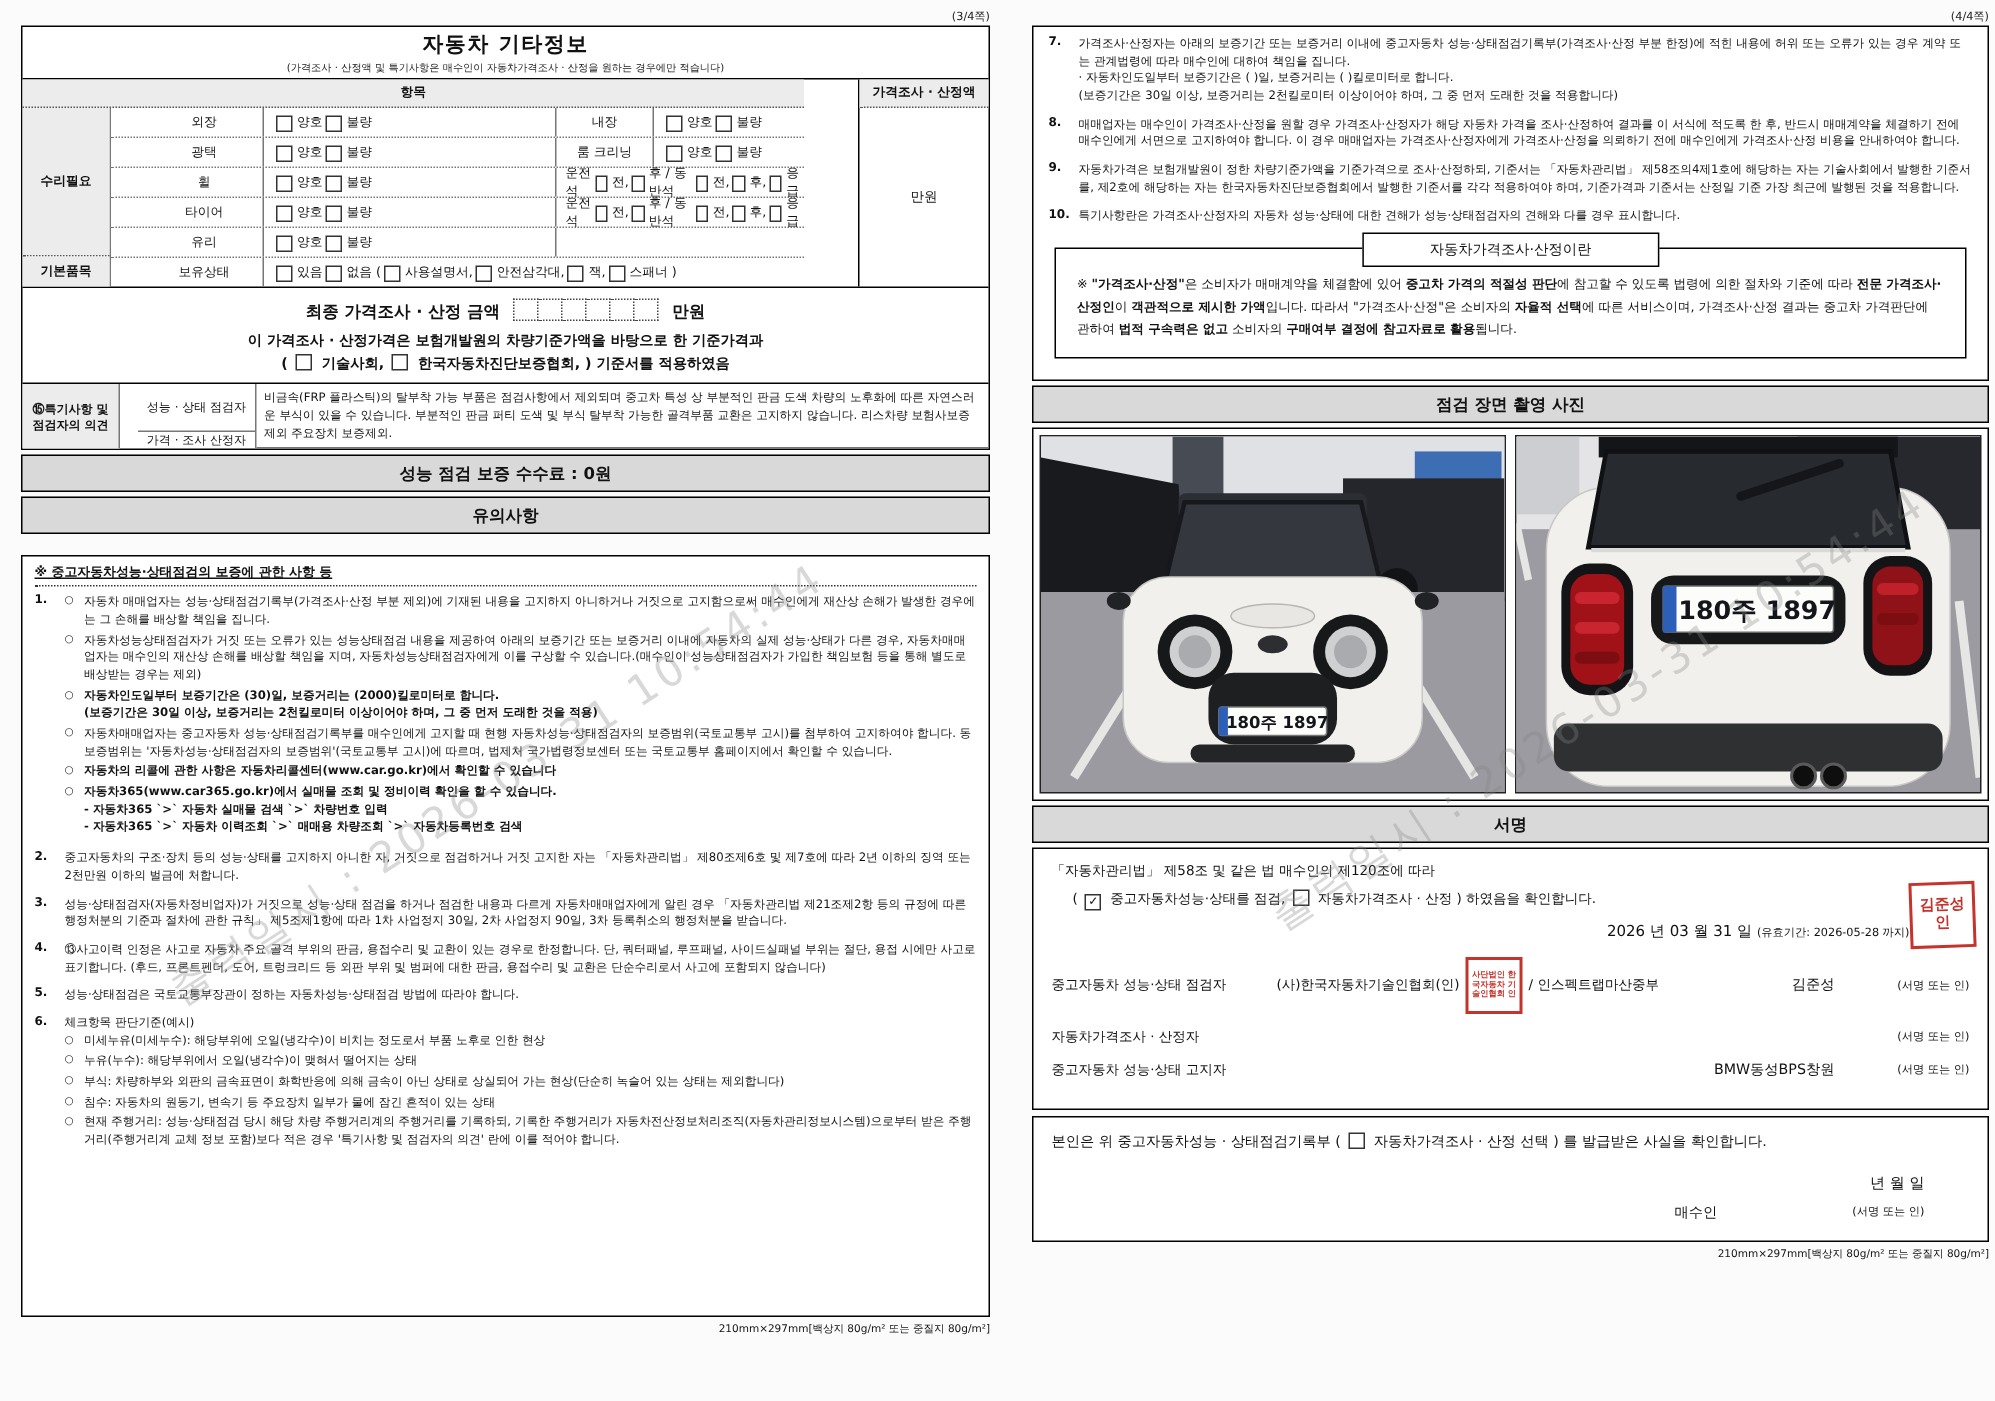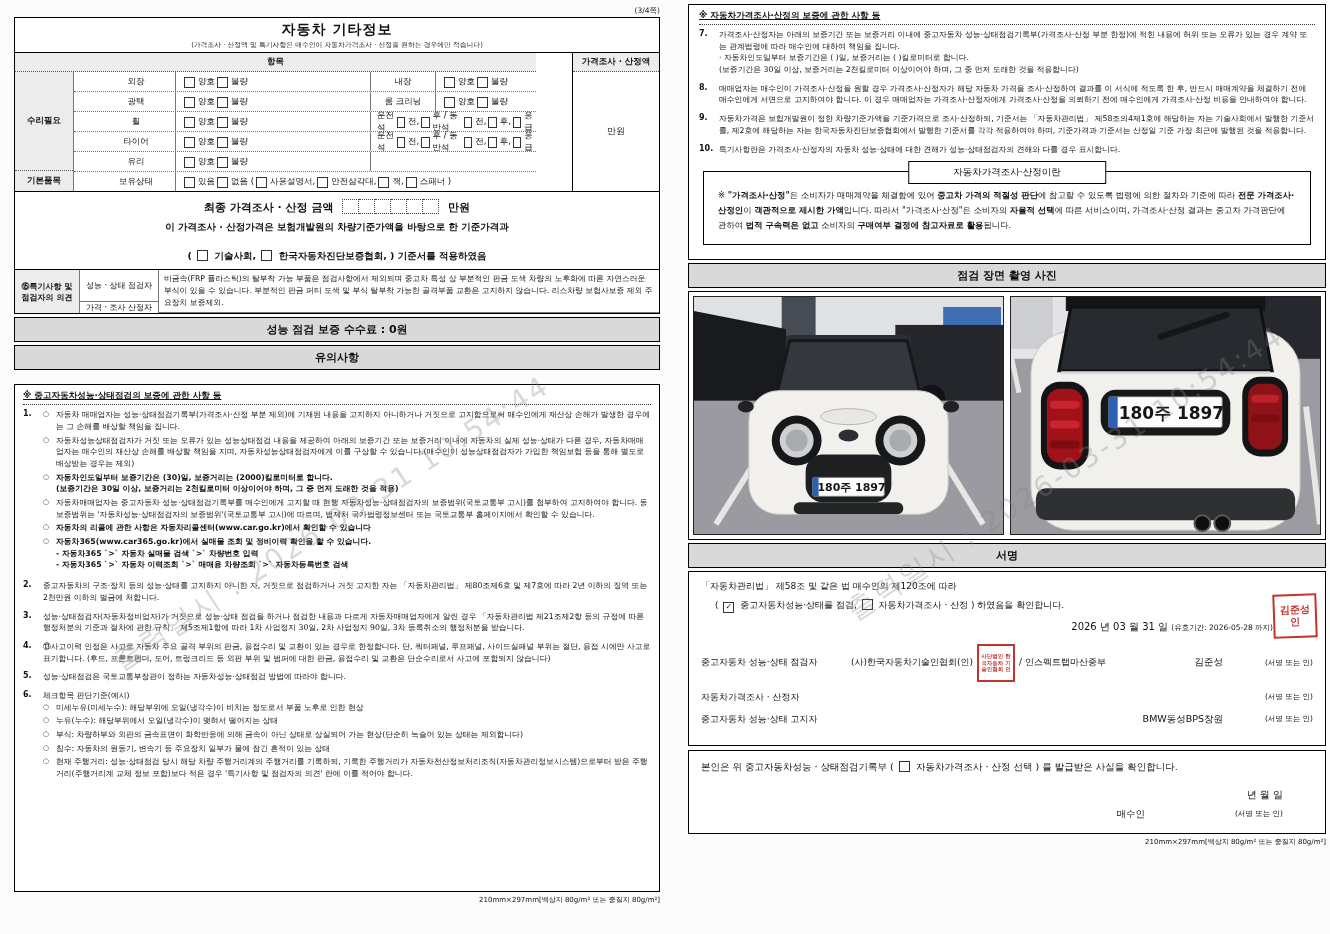--- a/index.html
+++ b/index.html
@@ -43,27 +43,27 @@
   .cb{display:inline-block;width:9px;height:9px;border:1px solid #333;background:#fff;
       margin:0 3px -1px 2px;font-size:8px;line-height:8px;text-align:center;vertical-align:-1px;}
   .cbchk{font-weight:bold;}
   
   .moneyblock{border-top:1.6px solid #000;text-align:center;padding:7px 0 6px;}
   .mline1{font-size:11px;font-weight:bold;}
   .mboxes{display:inline-block;vertical-align:-3px;margin:0 5px;}
   .mbox{display:inline-block;width:15px;height:13px;border:1px dotted #444;border-left:none;}
   .mbox:first-child{border-left:1px dotted #444;}
   .mline2{font-size:9.5px;font-weight:bold;margin-top:4px;}
-  .mline3{font-size:9.5px;font-weight:bold;margin-top:16px;}
+  .mline3{font-size:9.5px;font-weight:bold;margin-top:2px;}
   
   .special{border-top:1.6px solid #000;display:flex;}
   .sp1{width:64px;background:#ececec;display:flex;align-items:center;justify-content:center;
        text-align:center;font-size:8px;font-weight:bold;border-right:1px solid #777;
        white-space:pre-line;}
-  .sp2{width:78px;display:flex;flex-direction:column;border-right:1px solid #777;}
+  .sp2{width:78px;display:flex;flex-direction:column;border-right:1px solid #777;margin-left:12px;}
   .sp2a{flex:3;display:flex;align-items:center;justify-content:center;font-size:8px;}
   .sp2b{flex:1;display:flex;align-items:center;justify-content:center;font-size:8px;
         border-top:1px solid #777;}
   .sp3{flex:1;display:flex;flex-direction:column;min-width:0;}
   .sp3a{flex:3;font-size:7.8px;line-height:1.55;padding:3px 5px;}
   .sp3b{flex:1;border-top:1px solid #777;}
   
   .notices{margin-top:14px;padding:5px 8px 4px;overflow:hidden;}
   .nhead{font-size:8.6px;font-weight:bold;text-decoration:underline;
          border-bottom:1.5px dotted #333;padding-bottom:2px;margin-bottom:4px;}
@@ -359,23 +359,23 @@
           </div>
         </div>
       </div>
   </div>
 
   <div class="footer">210mm×297mm[백상지 80g/m² 또는 중질지 80g/m²]</div>
   <div class="wm" style="left:60px;top:500px;">출력일시 : 2026-03-31 10:54:44</div>
 </div>
 
 <div class="page" id="pageR">
+  <div class="pagenum">(4/4쪽)</div>
 
   <div class="box rnotices">
-    <div class="nhead">※ 자동차가격조사·산정의 보증에 관한 사항 등</div>
     <div id="notices-right">
         <div class="nitem">
           <div class="nnum">7.</div>
           <div class="nbody">
             <div class="ntext">가격조사·산정자는 아래의 보증기간 또는 보증거리 이내에 중고자동차 성능·상태점검기록부(가격조사·산정 부분 한정)에 적힌 내용에 허위 또는 오류가 있는 경우 계약 또는 관계법령에 따라 매수인에 대하여 책임을 집니다.
 · 자동차인도일부터 보증기간은 ( )일, 보증거리는 ( )킬로미터로 합니다.
 (보증기간은 30일 이상, 보증거리는 2천킬로미터 이상이어야 하며, 그 중 먼저 도래한 것을 적용합니다)</div>
           </div>
         </div>
         <div class="nitem">

